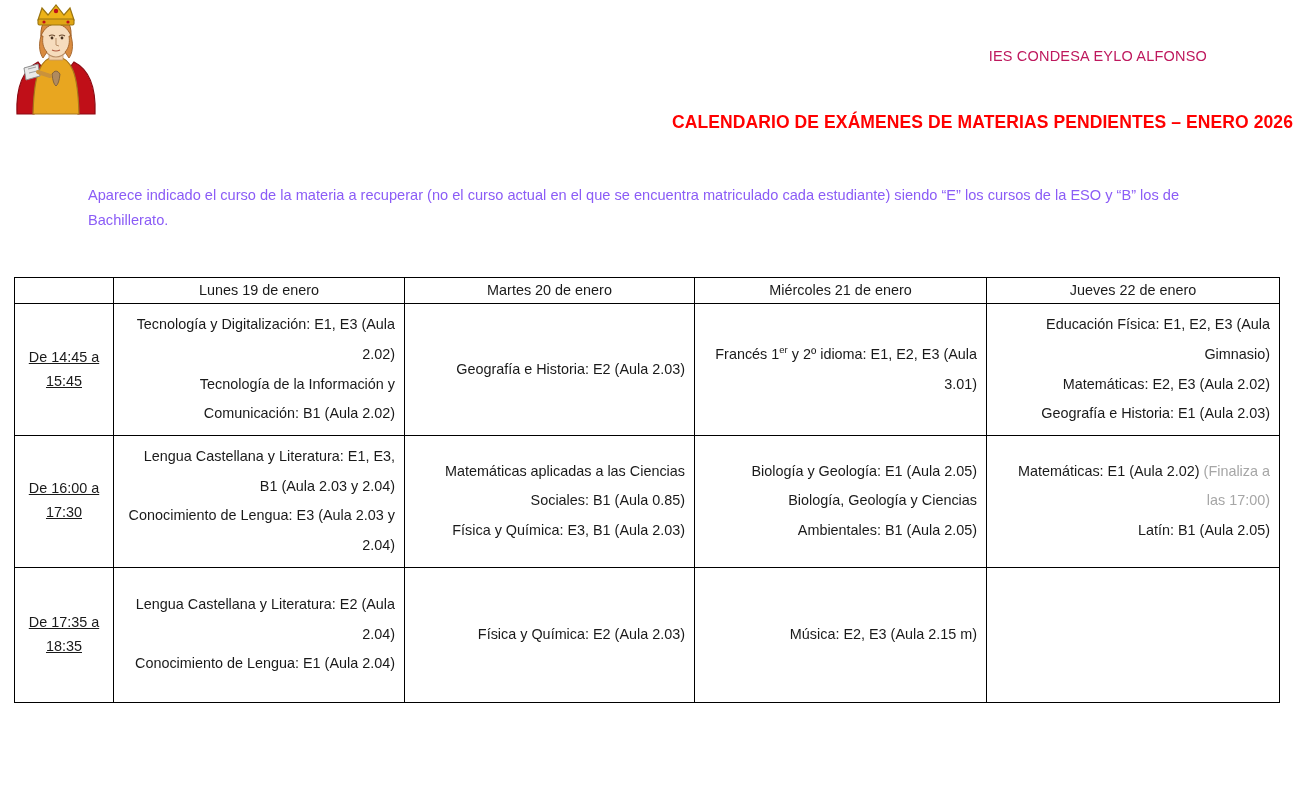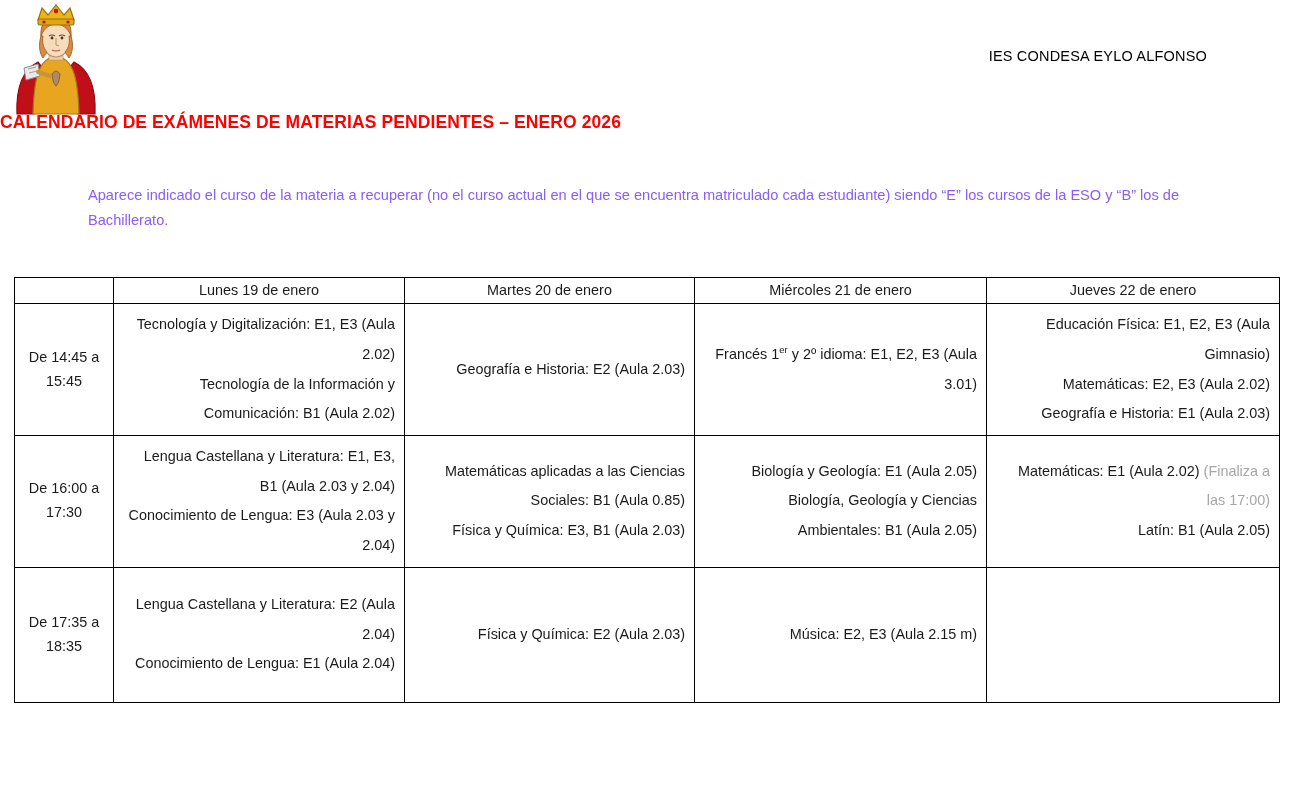--- a/index.html
+++ b/index.html
@@ -28,26 +28,26 @@
     top: 2px;
     width: 96px;
     height: 118px;
   }
   .school-name {
     position: absolute;
     right: 86px;
     top: 48px;
     font-size: 14.5px;
     letter-spacing: 0.2px;
-    color: #000000;
+    color: #be185d;
     white-space: nowrap;
   }
 
   .doc-title {
-    text-align: left;
+    text-align: right;
     font-size: 17.5px;
     font-weight: bold;
     color: #ff0000;
     margin-top: 16px;
     letter-spacing: 0.1px;
   }
 
   .intro {
     margin: 50px 88px 0 88px;
     font-size: 14.6px;
@@ -80,20 +80,21 @@
   .col-day   { width: 291px; }
   .col-day2  { width: 290px; }
   .col-day3  { width: 292px; }
   .col-day4  { width: 293px; }
 
   td.time-cell {
     text-align: center;
     font-size: 14.4px;
     line-height: 1.65;
     padding: 2px 4px;
+    text-decoration: underline;
   }
   td.slot-cell {
     font-size: 14.4px;
     line-height: 2.06;
     padding: 6px 9px 6px 10px;
   }
   .row-1 td { height: 125px; }
   .row-2 td { height: 125px; }
   .row-3 td { height: 135px; }
 

